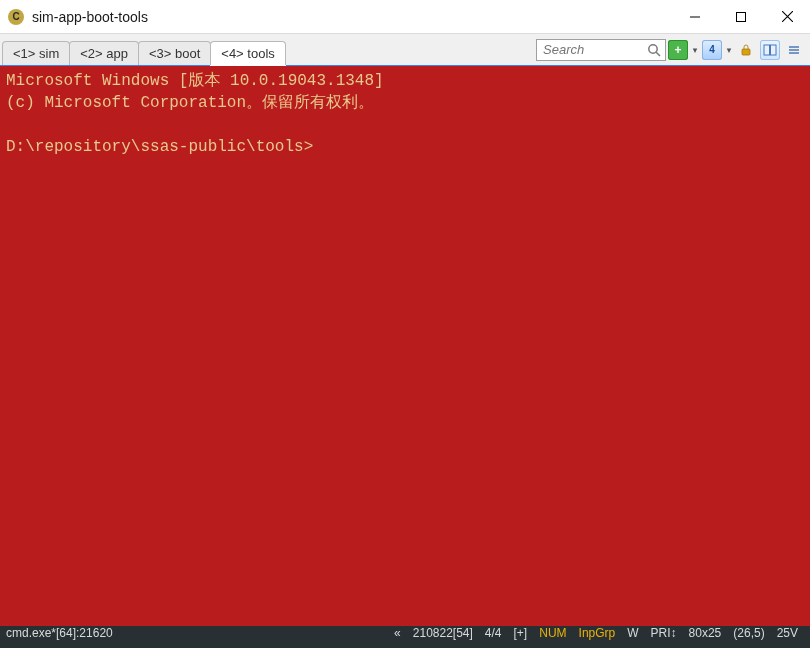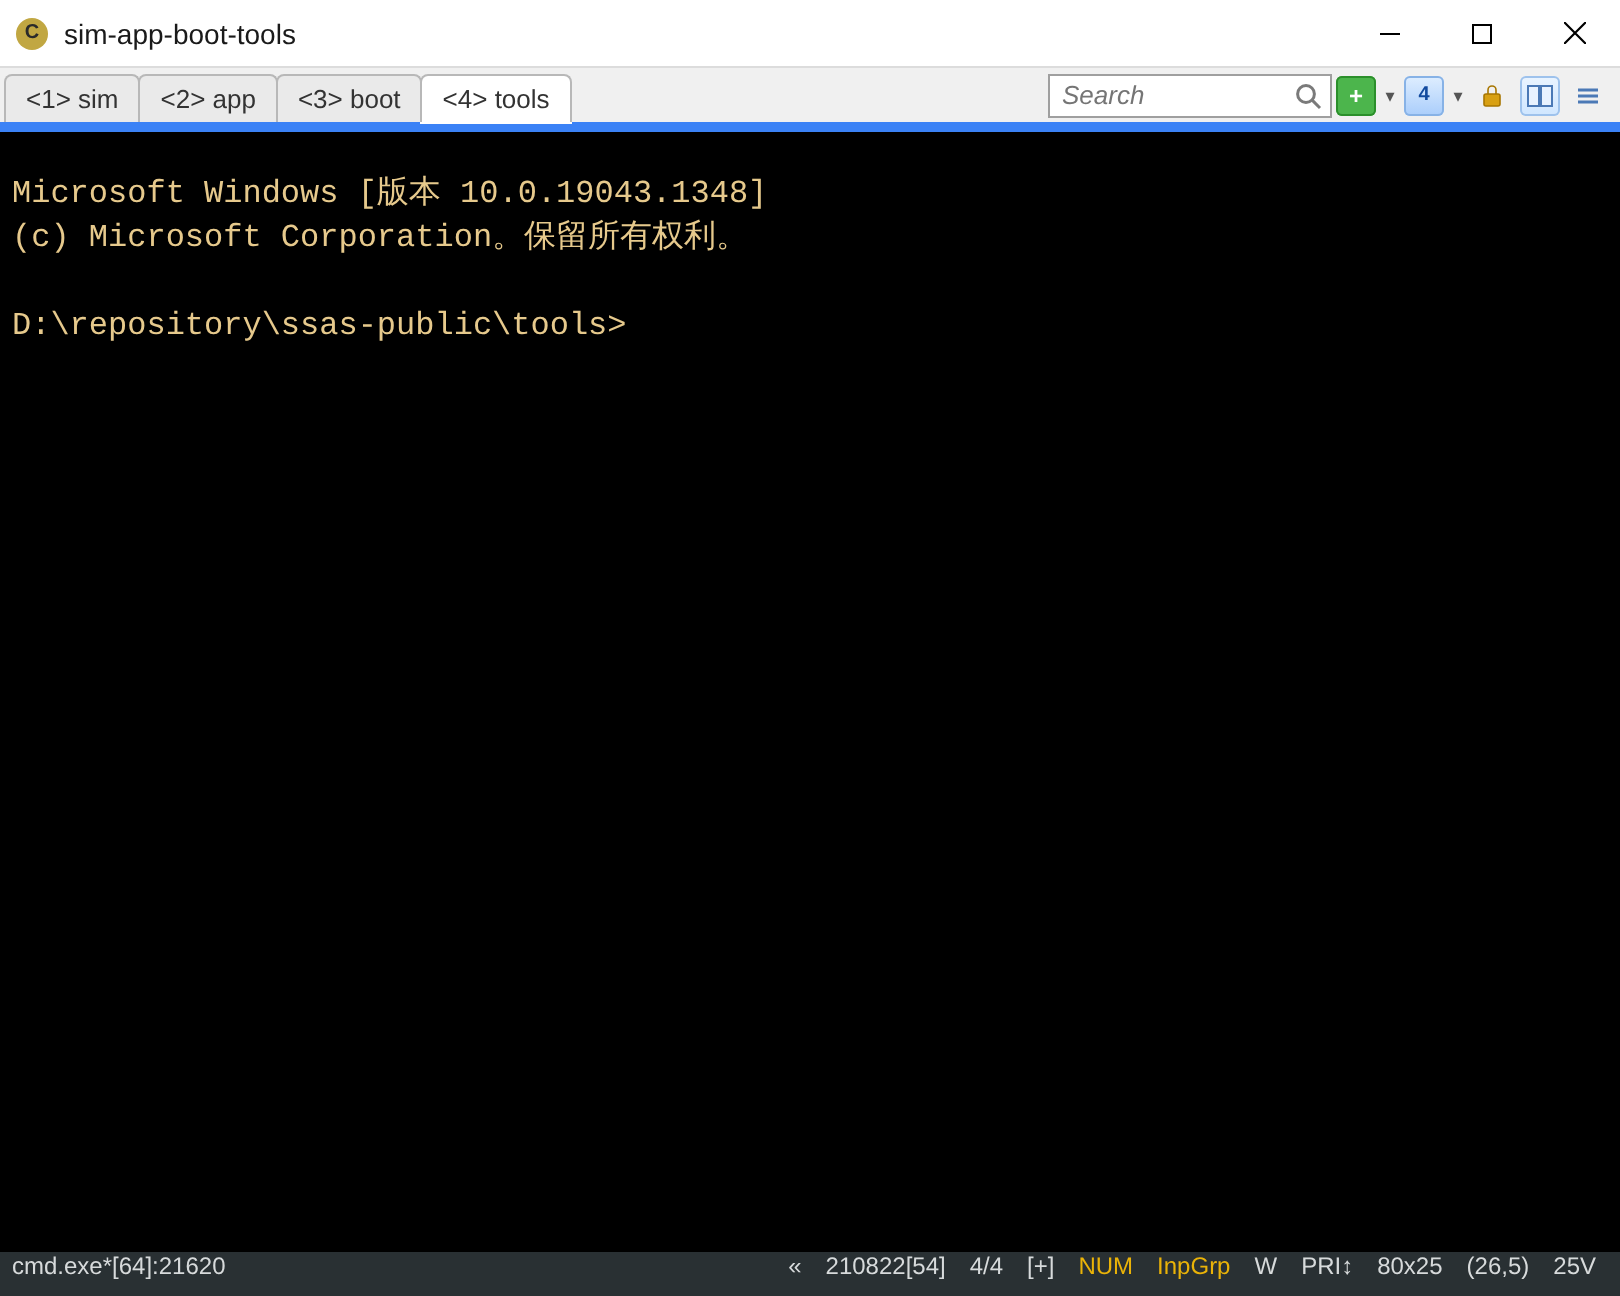--- a/index.html
+++ b/index.html
@@ -32,21 +32,21 @@
     font-size: 14px; color: #000; background: transparent;
     border: none; cursor: pointer;
   }
   .win-btn svg { stroke: #000; fill: none; }
 
   
   .toolbar {
     height: 32px;
     display: flex; align-items: stretch;
     background: #f0f0f0;
-    border-bottom: 5px solid #3b82f6;
+    border-bottom: 1px solid #3b82f6;
   }
   .tabs { display: flex; align-items: flex-end; padding-left: 2px; height: 100%; }
   .tab {
     font-size: 13px; color: #333;
     padding: 4px 10px 4px 10px;
     margin-top: 5px;
     border: 1px solid #b8b8b8;
     border-bottom: none;
     background: #eaeaea;
     border-radius: 4px 4px 0 0;
@@ -59,21 +59,21 @@
     background: #ffffff;
     z-index: 2;
     box-shadow: 0 1px 0 #fff;
   }
   .toolbar .spacer { flex: 1; }
   .search-wrap {
     display: flex; align-items: center;
     margin: 4px 4px;
   }
   .search-input {
-    width: 142px; height: 22px;
+    width: 130px; height: 22px;
     font-size: 13px; font-style: italic; color: #8a8a8a;
     padding: 0 22px 0 6px;
     border: 1px solid #9f9f9f;
     background: #ffffff;
     outline: none;
   }
   .search-icon {
     margin-left: -20px;
     width: 16px; height: 16px;
     display: inline-flex; align-items: center; justify-content: center;
@@ -104,26 +104,26 @@
   .icon-lock { color: #c48b00; }
   .icon-panes {
     background: linear-gradient(#eaf4ff,#cfe6ff);
     box-shadow: inset 0 0 0 1px #9ec2ec;
   }
   .icon-menu { color: #4b79b6; }
 
   
   .terminal {
     height: calc(648px - 34px - 32px - 22px);
-    background: #000000;
+    background: #b91c1c;
     color: #e6c98c;
     font-family: Consolas, "Courier New", monospace;
     font-size: 16px;
     line-height: 22px;
-    padding: 20px 6px 4px 6px;
+    padding: 4px 6px 4px 6px;
     white-space: pre;
     overflow: hidden;
   }
 
   
   .statusbar {
     height: 22px;
     background: #293033;
     color: #d7dadb;
     font-size: 12px;

